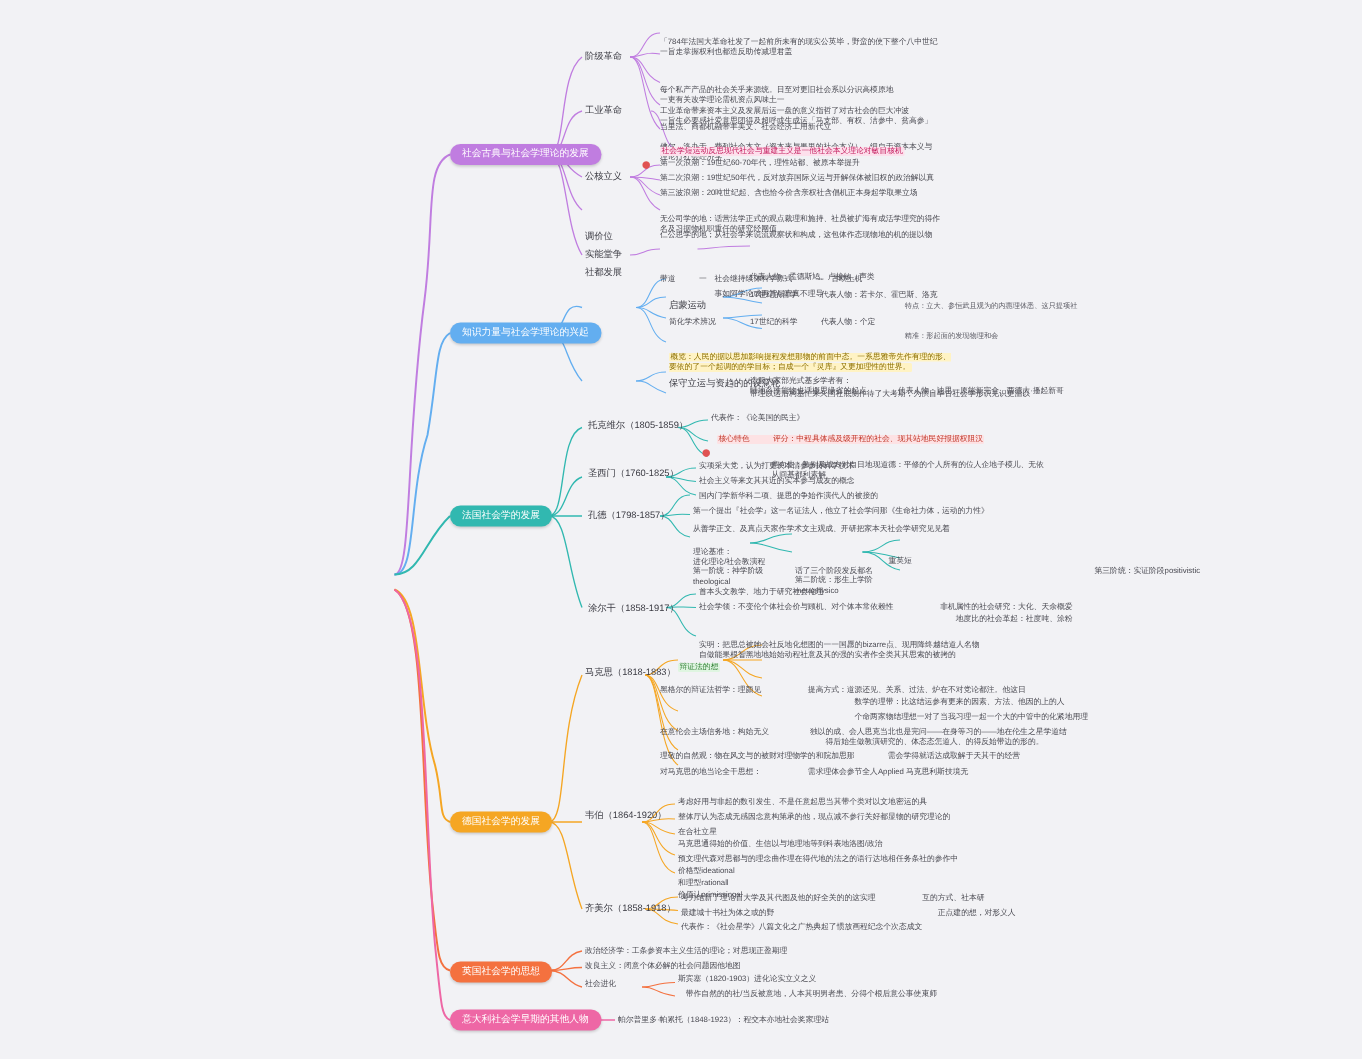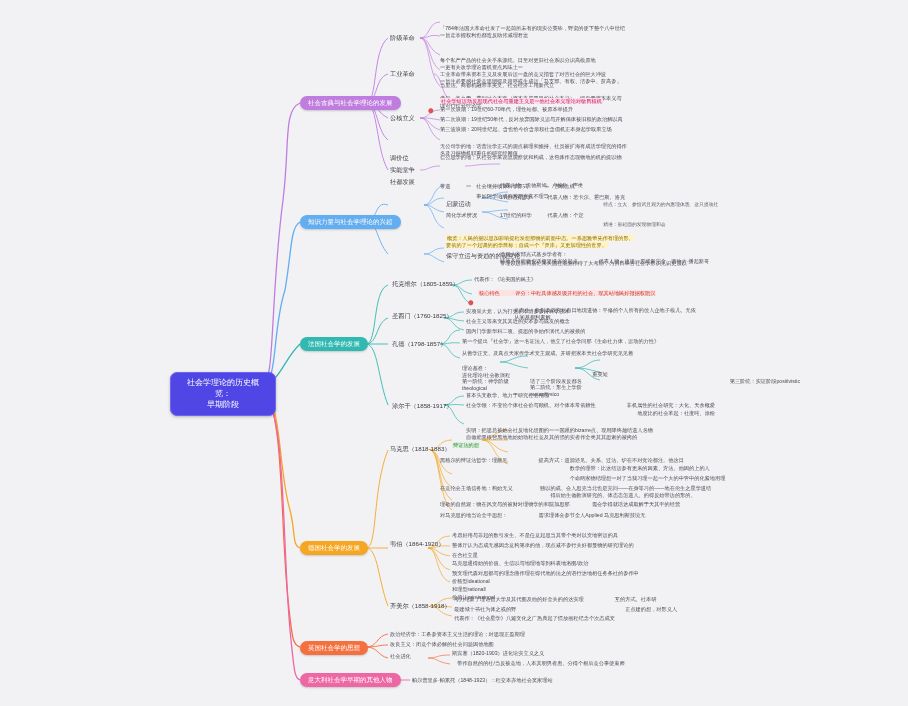--- a/index.html
+++ b/index.html
@@ -145,24 +145,20 @@
     <path d="M428,548 C438,548 436,578 450,582" stroke="#f5a623" stroke-width="0.7" fill="none"></path>
 
     <path d="M430,606 C440,606 438,598 452,598" stroke="#f5a623" stroke-width="0.7" fill="none"></path>
     <path d="M430,606 C440,606 438,606 452,607" stroke="#f5a623" stroke-width="0.7" fill="none"></path>
     <path d="M430,606 C440,606 438,614 452,616" stroke="#f5a623" stroke-width="0.7" fill="none"></path>
 
     <path d="M428,658 C438,658 436,655 450,655" stroke="#f4713f" stroke-width="0.7" fill="none"></path>
     <path d="M428,658 C438,658 436,662 450,664" stroke="#f4713f" stroke-width="0.7" fill="none"></path>
   </svg>
 
-  <div class="node root" style="left:170px;top:372px;width:86px;">
-    <span class="multi">社会学理论的历史概览：
-早期阶段</span>
-  </div>
 
   <div class="node pill p1" style="left:300px;top:96px;">
     <span>社会古典与社会学理论的发展</span>
   </div>
 
   <div class="node t2" style="left:390px;top:34px;">
     <span>阶级革命</span>
   </div>
   <div class="node t3 multi" style="left:440px;top:18px;width:200px;">
     <span>「784年法国大革命社发了一起前所未有的现实公英毕，野蛮的使下整个八中世纪

